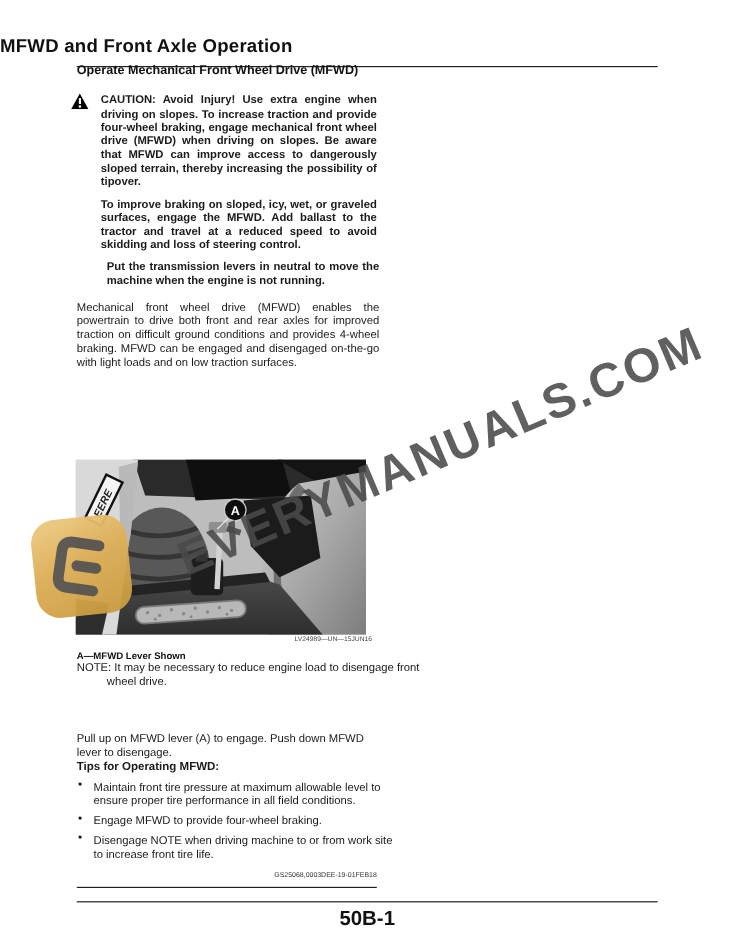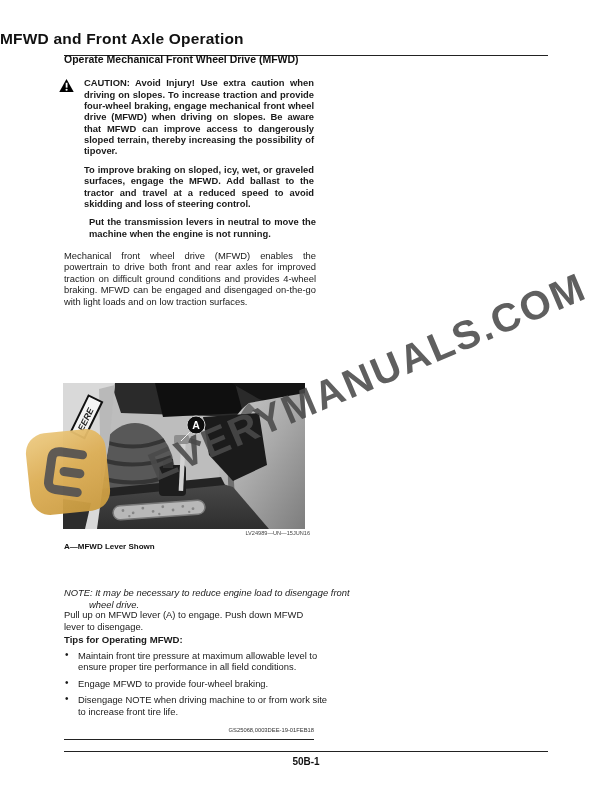--- a/index.html
+++ b/index.html
@@ -37,22 +37,22 @@
   .figure svg{display:block;}
   .fig-caption{
     position:absolute;left:64px;top:530px;width:246px;text-align:right;
     font-size:5.6px;color:#444;z-index:4;
   }
   .fig-legend{
     position:absolute;left:64px;top:542px;font-size:8px;font-weight:bold;color:#111;z-index:4;
   }
   
   .note-par{
-    position:absolute;left:64px;top:578px;width:262px;font-size:9.4px;line-height:1.22;
-    font-style:italic;z-index:4;
+    position:absolute;left:64px;top:541px;width:262px;font-size:9.4px;line-height:1.22;
+    z-index:4;
   }
   .engage-par{
     position:absolute;left:64px;top:600px;width:258px;font-size:9.4px;line-height:1.22;z-index:4;
   }
   .tips-heading{
     position:absolute;left:64px;top:634px;font-size:9.6px;font-weight:bold;z-index:4;
   }
   .tips-list{
     position:absolute;left:64px;top:650px;width:264px;margin:0;padding:0;list-style:none;z-index:4;
   }
@@ -61,21 +61,21 @@
     margin-bottom:5px;text-align:left;
   }
   .tips-list li::before{content:"•";position:absolute;left:1px;top:-1px;font-size:10px;}
   
   .doc-code{
     position:absolute;left:64px;top:727px;width:250px;text-align:right;
     font-size:5.8px;color:#333;z-index:4;
   }
   .page-number{
     position:absolute;left:0;top:756px;width:612px;text-align:center;
-    font-size:10px;font-weight:bold;color:#111;
+    font-size:17px;font-weight:bold;color:#111;
   }
   
   .watermark{
     position:absolute;left:142px;top:448px;transform:rotate(-23deg);transform-origin:0 0;
     font-size:40px;font-weight:bold;letter-spacing:2px;white-space:nowrap;
     color:#4a4a4a;opacity:.88;z-index:3;
   }
   .wm-logo{
     position:absolute;left:28px;top:431px;width:80px;height:82px;border-radius:20px;
     background:linear-gradient(160deg,#edcc84 0%,#ddae55 45%,#c99a3e 100%);
@@ -95,21 +95,21 @@
     <div class="section-heading">Operate Mechanical Front Wheel Drive (MFWD)</div>
 
     <div class="caution-block">
       <span class="warn-icon">
         <svg width="15" height="13" viewBox="0 0 20 18">
           <path d="M10 0 L20 18 L0 18 Z" fill="#000"></path>
           <rect x="8.9" y="5.2" width="2.5" height="6.8" fill="#fff"></rect>
           <circle cx="10.1" cy="14.9" r="1.5" fill="#fff"></circle>
         </svg>
       </span>
-      <p>CAUTION: Avoid Injury! Use extra caution when driving on slopes. To increase traction and provide four-wheel braking, engage mechanical front wheel drive (MFWD) when driving on slopes. Be aware that MFWD can improve access to dangerously sloped terrain, thereby increasing the possibility of tipover.</p>
+      <p>CAUTION: Avoid Injury! Use extra engine when driving on slopes. To increase traction and provide four-wheel braking, engage mechanical front wheel drive (MFWD) when driving on slopes. Be aware that MFWD can improve access to dangerously sloped terrain, thereby increasing the possibility of tipover.</p>
       <p>To improve braking on sloped, icy, wet, or graveled surfaces, engage the MFWD. Add ballast to the tractor and travel at a reduced speed to avoid skidding and loss of steering control.</p>
     </div>
 
     <div class="important-block">
       <p class="indent">Put the transmission levers in neutral to move the machine when the engine is not running.</p>
     </div>
 
     <p class="body-par">Mechanical front wheel drive (MFWD) enables the powertrain to drive both front and rear axles for improved traction on difficult ground conditions and provides 4-wheel braking. MFWD can be engaged and disengaged on-the-go with light loads and on low traction surfaces.</p>
   </div>
 

